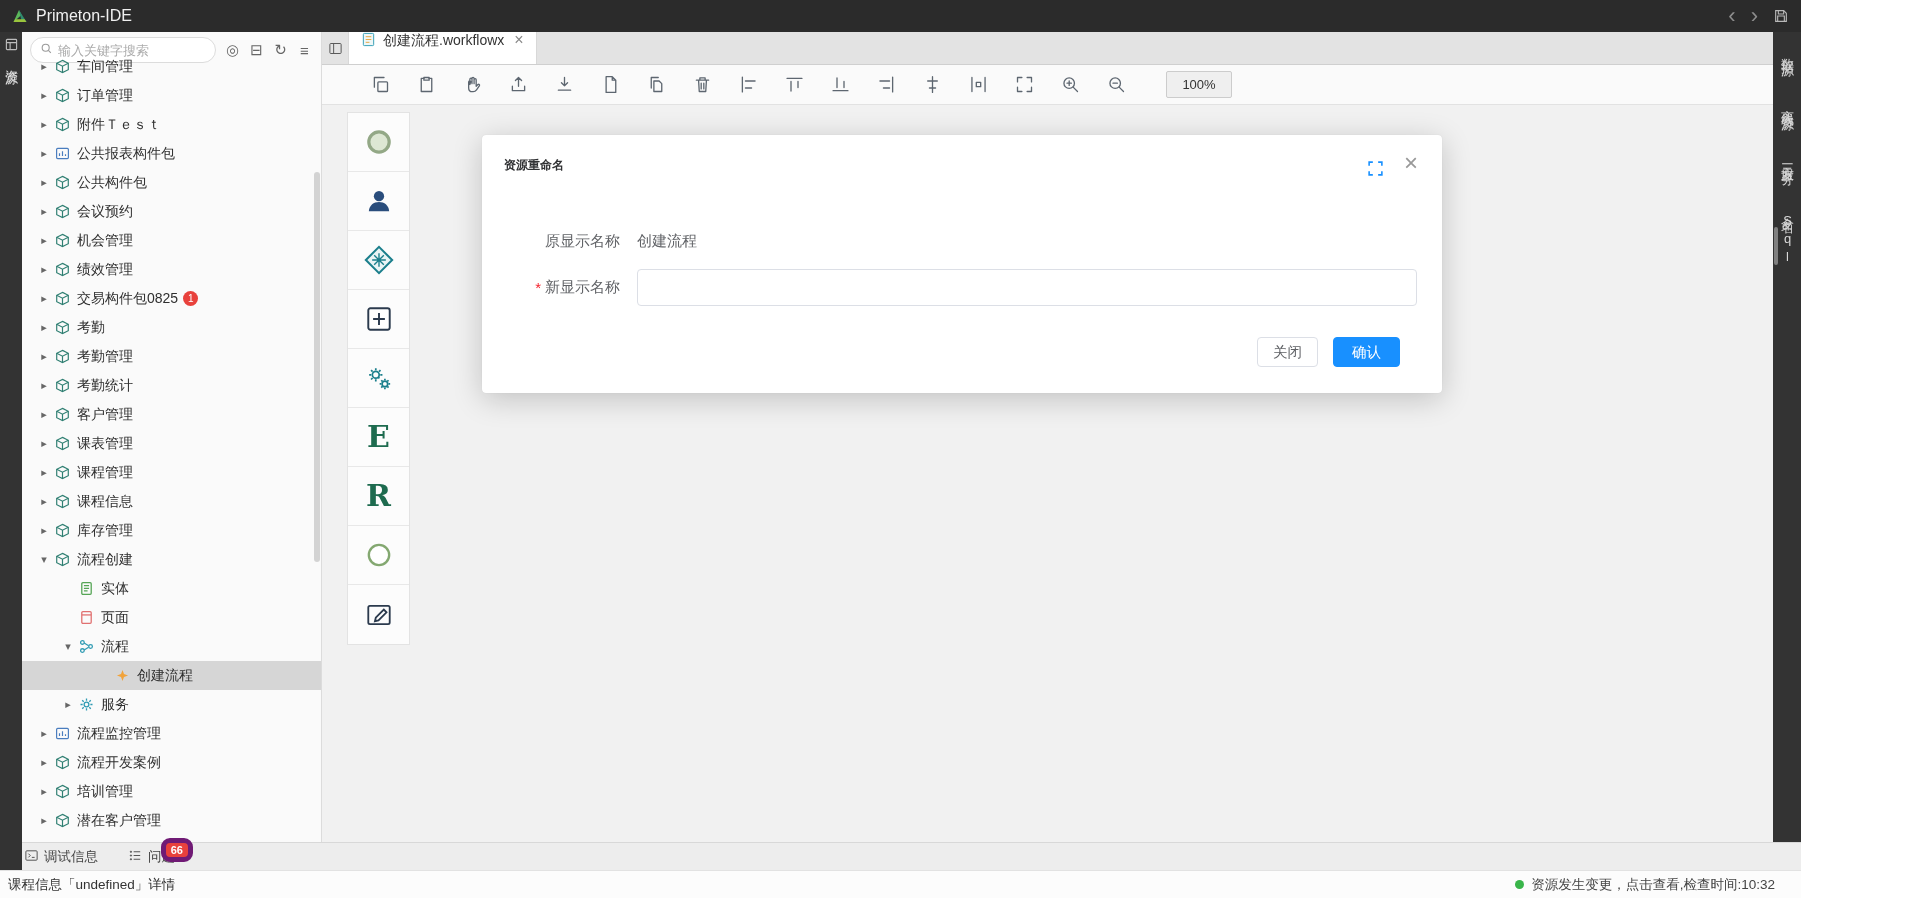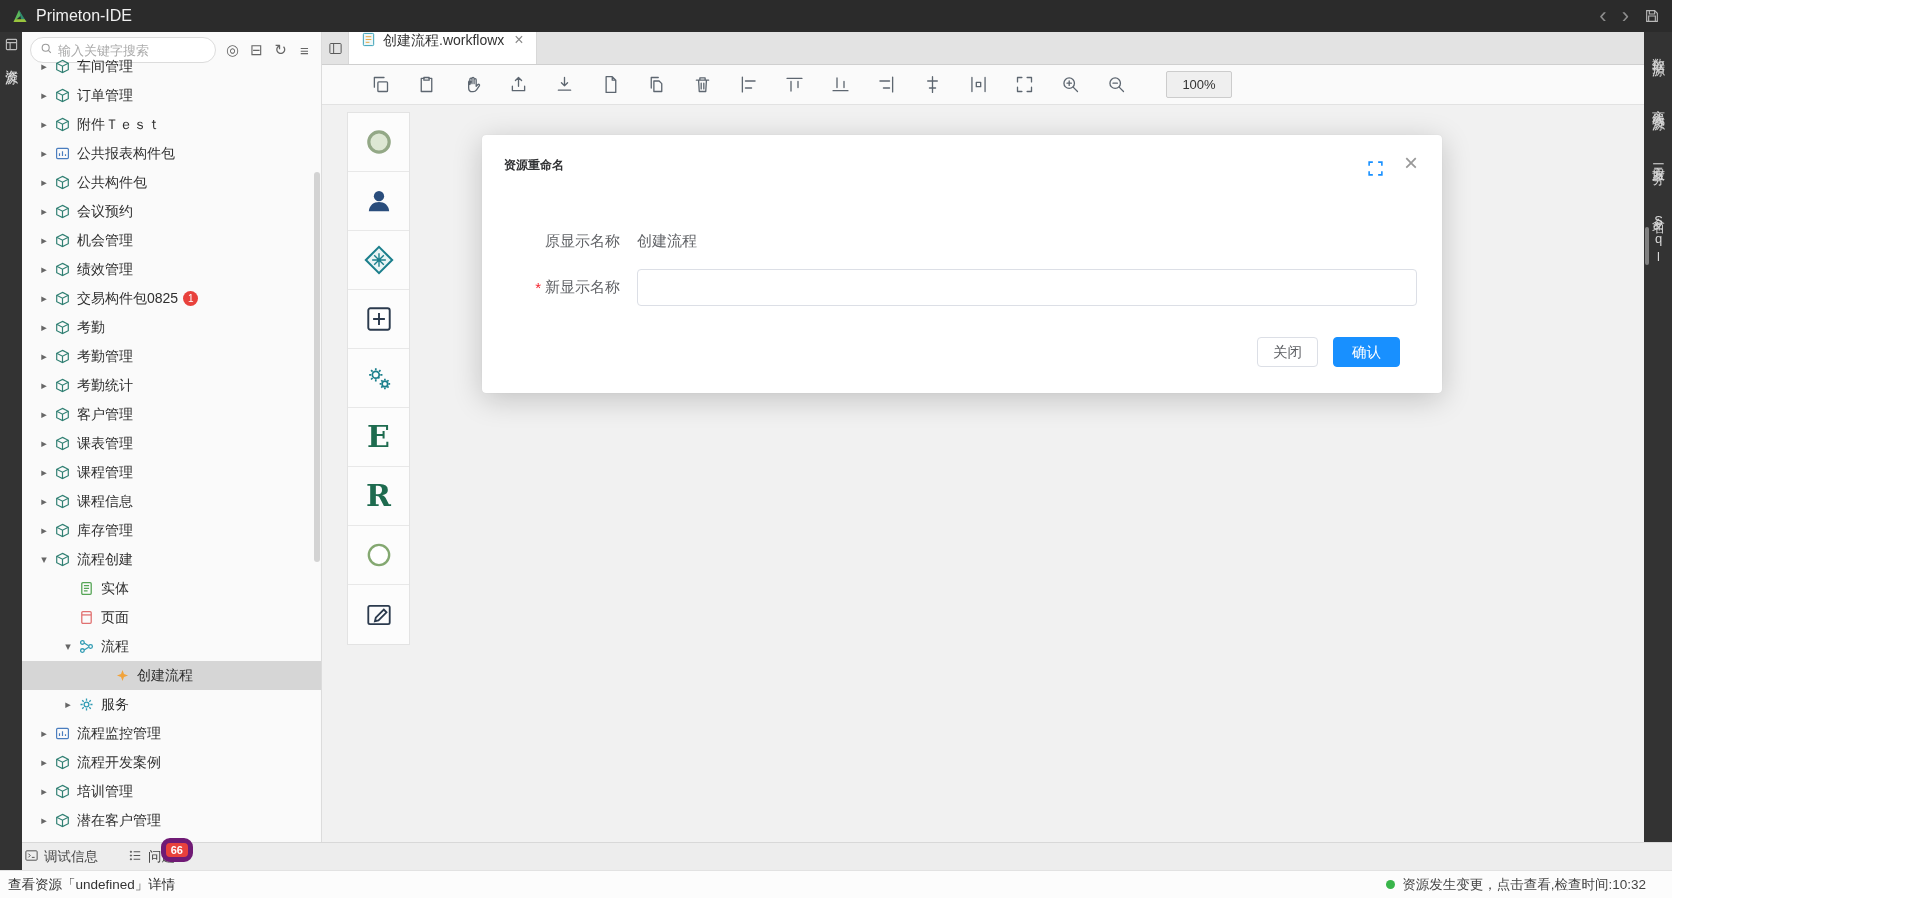--- a/index.html
+++ b/index.html
@@ -1,21 +1,21 @@
 <!DOCTYPE html>
 <html style="--primary: #1890ff; --badge-red: #e8413c; --status-green: #39b54a;"><head>
 <meta charset="utf-8">
 <style>
   * { margin:0; padding:0; box-sizing:border-box; }
   html,body { width:1921px; height:898px; overflow:hidden; }
   body { font-family:"Liberation Sans","DejaVu Sans",sans-serif; font-size:14px; color:#333; }
   [data-interactable="true"] { cursor:pointer; }
   input[data-interactable="true"] { cursor:text; }
 
-  .app { position:relative; width:1672px; height:898px; background:#7dd3fc; overflow:hidden; }
+  .app { position:relative; width:1801px; height:898px; background:#7dd3fc; overflow:hidden; }
 
   
   .titlebar { height:32px; background:#2b2b2b; display:flex; align-items:center; gap:8px; padding:0 12px; }
   .logo { display:flex; align-items:center; }
   .apptitle { color:#f0f0f0; font-size:16px; }
   .tb-right { margin-left:auto; display:flex; align-items:center; gap:15px; }
   .navchev { color:#8d8d8d; font-size:22px; line-height:1; }
   .saveico { display:flex; align-items:center; }
 
   
@@ -652,21 +652,21 @@
               </svg>
           </span>
           <span data-interactable="false">问题</span>
           <span class="pb-badge" data-interactable="false">66</span>
         </div>
       </div>
     </div>
   </div>
 
   <footer class="statusbar" data-interactable="false">
-    <span data-interactable="true">查看资源「undefined」详情</span>
+    <span data-interactable="true">课程信息「undefined」详情</span>
     <span class="st-right" data-interactable="true">
       <span class="dot" data-interactable="false"></span>
       <span data-interactable="false">资源发生变更，点击查看,检查时间:10:32</span>
     </span>
   </footer>
 
   <div class="modal" data-interactable="false">
     <div class="modal-title" data-interactable="false">资源重命名</div>
     <span class="modal-expand" data-interactable="true">
       <svg width="17" height="17" viewBox="0 0 16 16" fill="none" stroke="var(--primary,#1890ff)" stroke-width="1.5">

